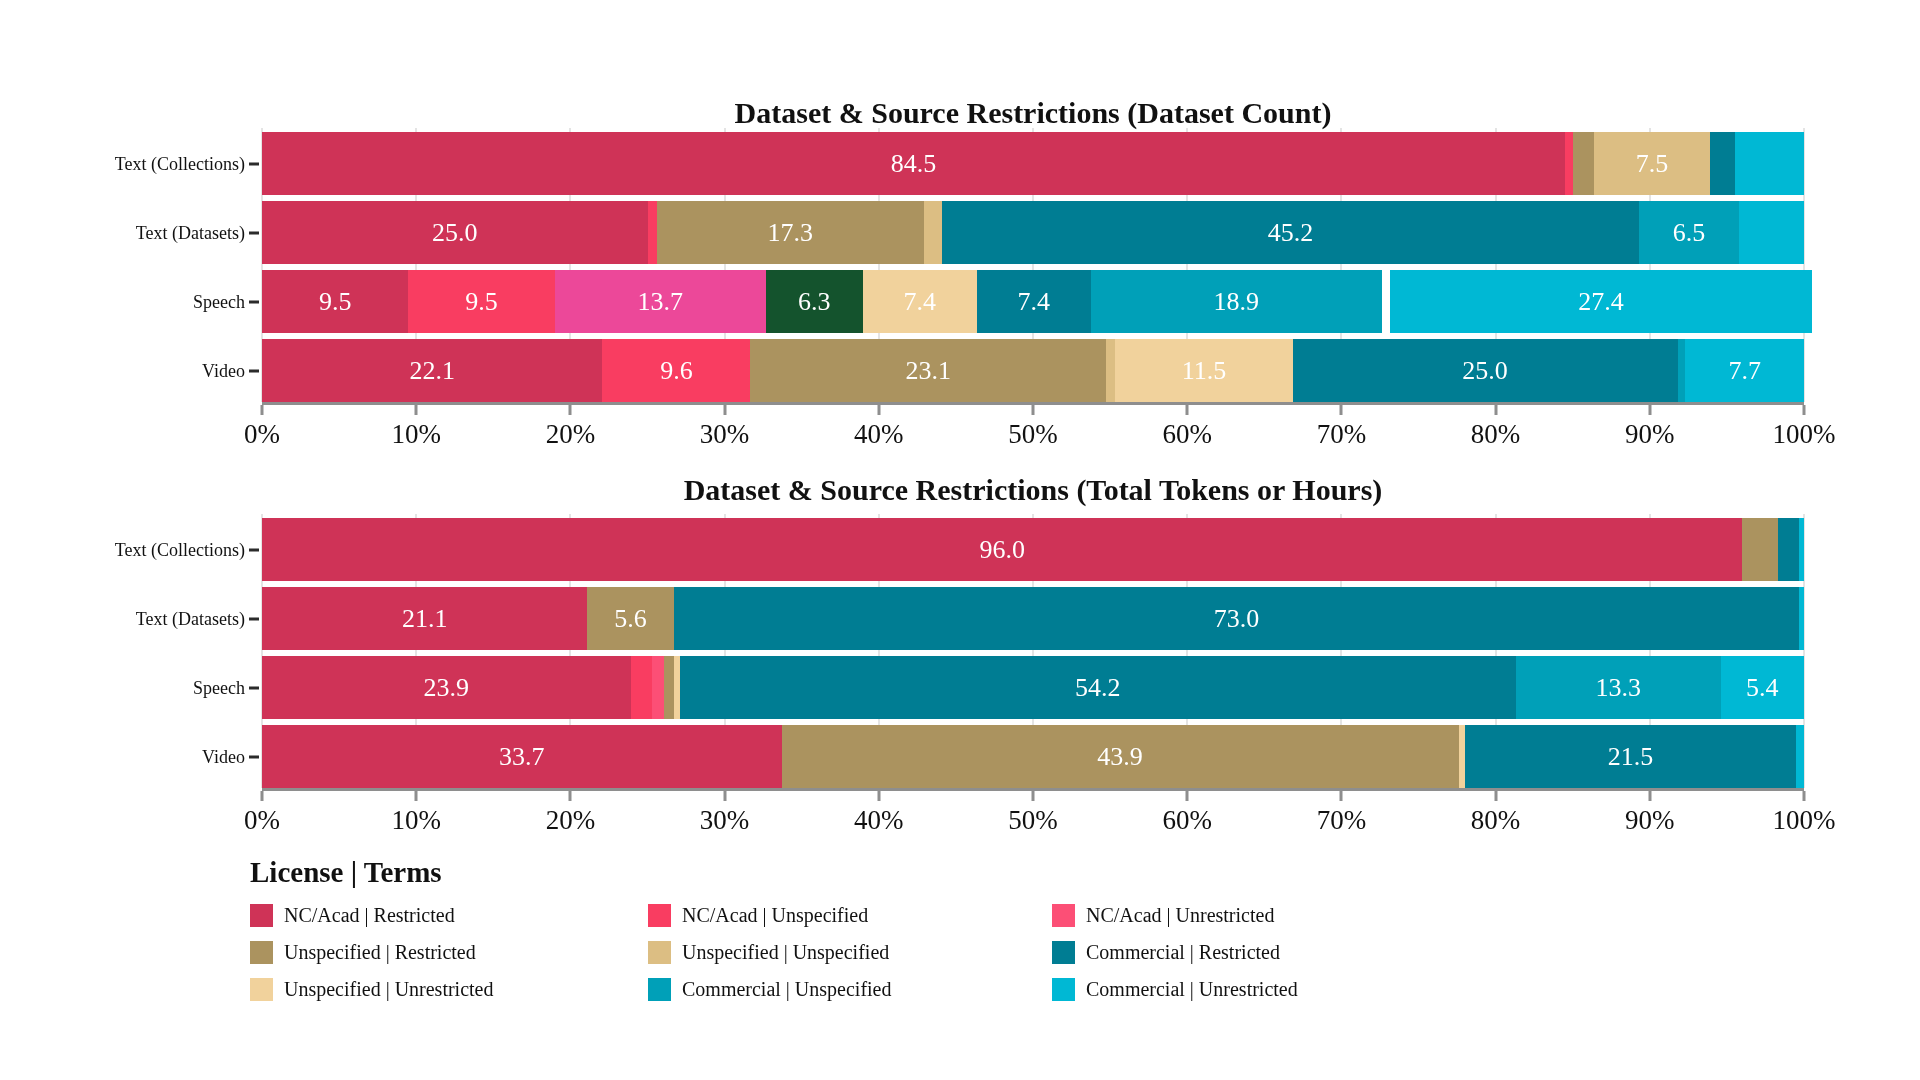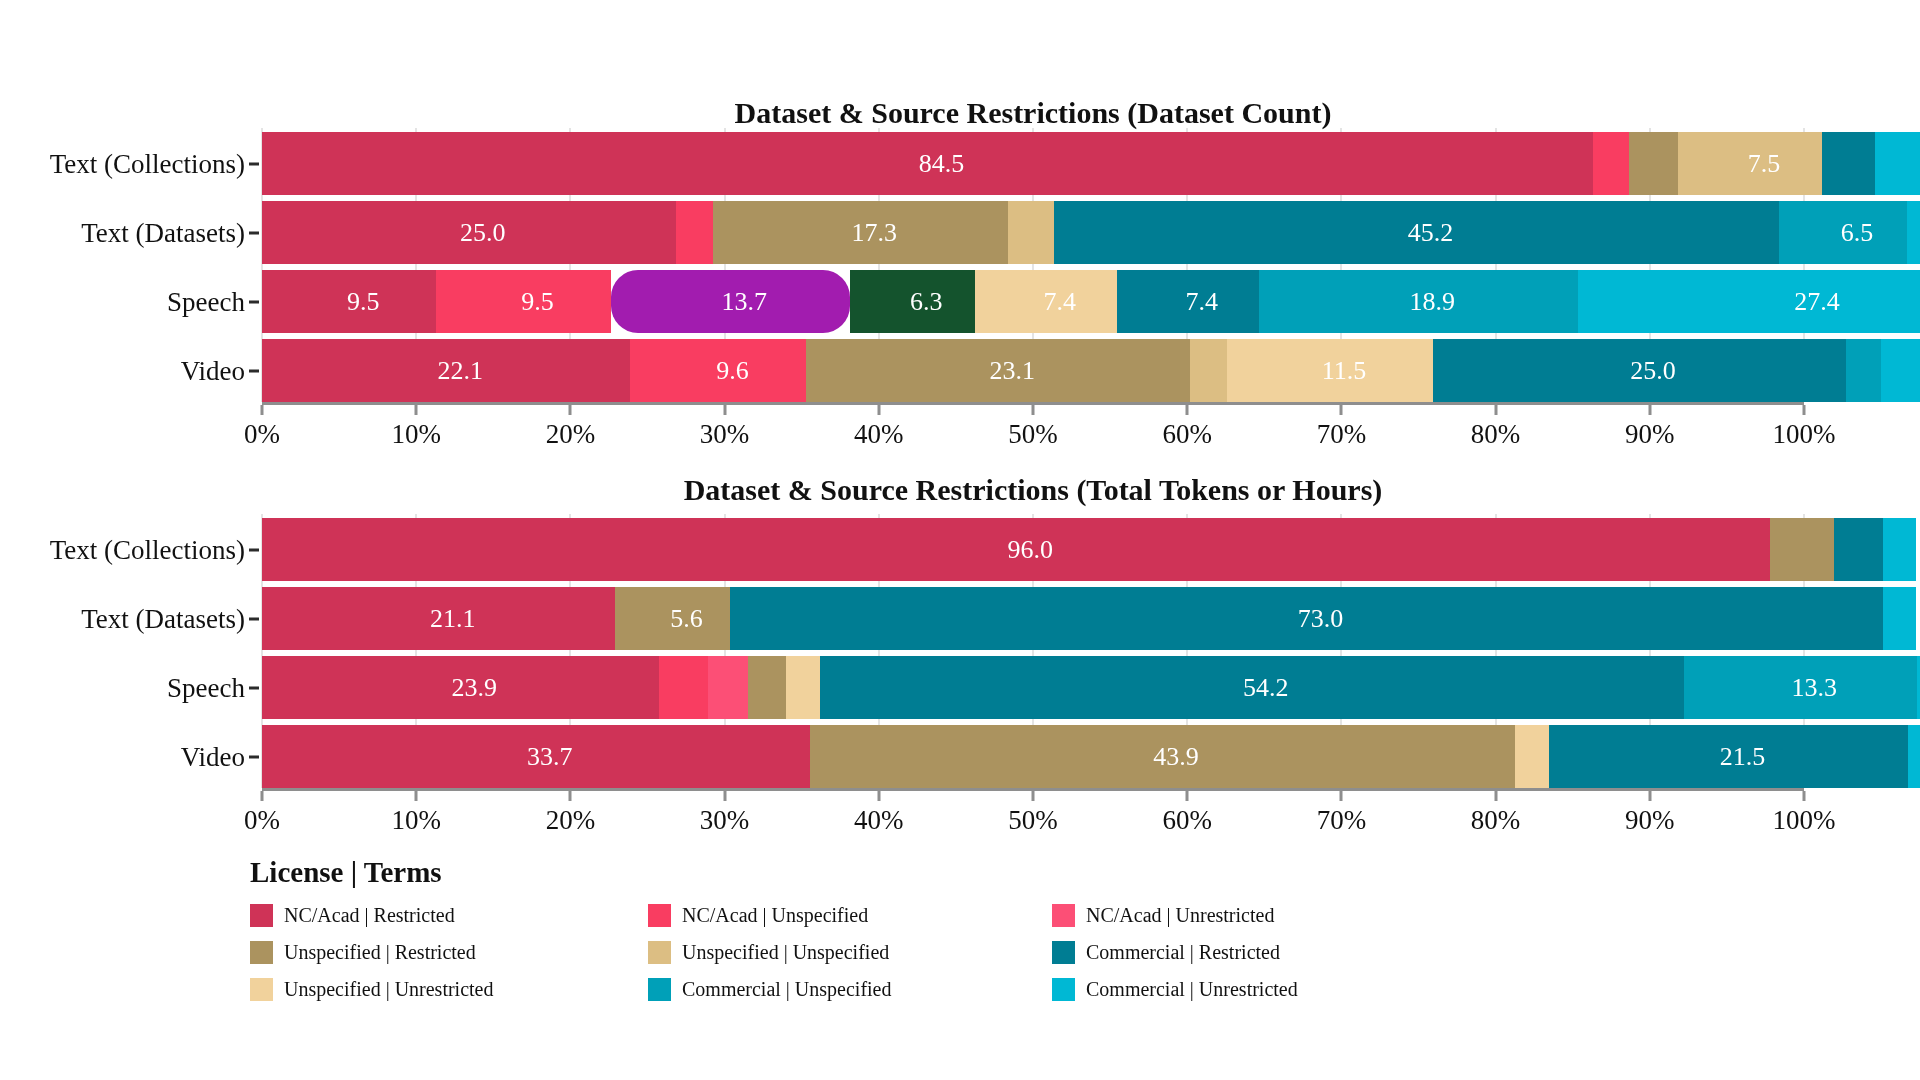--- a/index.html
+++ b/index.html
@@ -11,24 +11,24 @@
   #title2{top:473px;}
   .plot{position:absolute;left:262px;width:1542px;height:274px;}
   #plot1{top:128px;}
   #plot2{top:514px;}
   .grid{position:absolute;inset:0;}
   .gridline{position:absolute;top:0;bottom:0;width:2px;background:#e4e4e4;transform:translateX(-50%);}
   .rows{position:relative;height:100%;box-sizing:border-box;padding-top:4px;
         display:flex;flex-direction:column;row-gap:6px;}
   .bar-row{position:relative;flex:1;display:flex;}
   .row-label{position:absolute;right:calc(100% + 17px);top:50%;transform:translateY(-50%);
-             font-size:27px;white-space:nowrap;}
+             font-size:18px;white-space:nowrap;}
   .row-tick{position:absolute;right:calc(100% + 3px);top:50%;transform:translateY(-50%);
             width:10px;height:3px;background:#2b2b2b;}
-  .seg{height:100%;flex:0 0 auto;display:flex;align-items:center;justify-content:center;overflow:hidden;padding-left:28px;}
+  .seg{height:100%;flex:0 0 auto;display:flex;align-items:center;justify-content:center;overflow:hidden;}
   .seg-label{color:#ffffff;font-size:26px;}
   .axis{position:absolute;left:262px;width:1542px;height:62px;}
   #axis1{top:402px;}
   #axis2{top:788px;}
   .axis-line{position:absolute;top:0;left:0;right:0;height:3px;background:#8e8e8e;}
   .axis-tick{position:absolute;top:3px;width:3px;height:10px;background:#8e8e8e;transform:translateX(-50%);}
   .axis-label{position:absolute;top:17px;transform:translateX(-50%);font-size:27px;white-space:nowrap;}
   .legend{position:absolute;left:250px;top:856px;}
   .legend-title{font-size:29px;font-weight:bold;margin-bottom:12px;}
   .legend-grid{display:grid;grid-template-columns:398px 404px auto;row-gap:9px;}
@@ -90,36 +90,36 @@
         </div>
         <div class="bar-row">
           <div class="row-label">Speech</div>
           <div class="row-tick"></div>
           <div class="seg" title="NC/Acad | Restricted" style="width: 9.49051%; background: rgb(207, 51, 87);">
             <div class="seg-label">9.5</div>
           </div>
           <div class="seg" title="NC/Acad | Unspecified" style="width: 9.49051%; background: rgb(249, 61, 97);">
             <div class="seg-label">9.5</div>
           </div>
-          <div class="seg" title="NC/Acad | Unrestricted" style="width: 13.6863%; background: #a21caf; border-radius: 27px;">
+          <div class="seg" title="NC/Acad | Unrestricted" style="width: 13.6863%; background: #ec4899;">
             <div class="seg-label">13.7</div>
           </div>
           <div class="seg" title="Unspecified | Restricted" style="width: 6.29371%; background: #14532d;">
             <div class="seg-label">6.3</div>
           </div>
           <div class="seg" title="Unspecified | Unrestricted" style="width: 7.39261%; background: rgb(241, 210, 156);">
             <div class="seg-label">7.4</div>
           </div>
           <div class="seg" title="Commercial | Restricted" style="width: 7.39261%; background: rgb(0, 125, 147);">
             <div class="seg-label">7.4</div>
           </div>
           <div class="seg" title="Commercial | Unspecified" style="width: 18.8811%; background: rgb(0, 160, 184);">
             <div class="seg-label">18.9</div>
           </div>
-          <div class="seg" title="Commercial | Unrestricted" style="width: 27.3726%; background: rgb(0, 184, 212);">
+          <div class="seg" title="Commercial | Unrestricted" style="width: 27.3726%; background: rgb(0, 184, 212); margin-left: 8px;">
             <div class="seg-label">27.4</div>
           </div>
         </div>
         <div class="bar-row">
           <div class="row-label">Video</div>
           <div class="row-tick"></div>
           <div class="seg" title="NC/Acad | Restricted" style="width: 22.0779%; background: rgb(207, 51, 87);">
             <div class="seg-label">22.1</div>
           </div>
           <div class="seg" title="NC/Acad | Unspecified" style="width: 9.59041%; background: rgb(249, 61, 97);">

